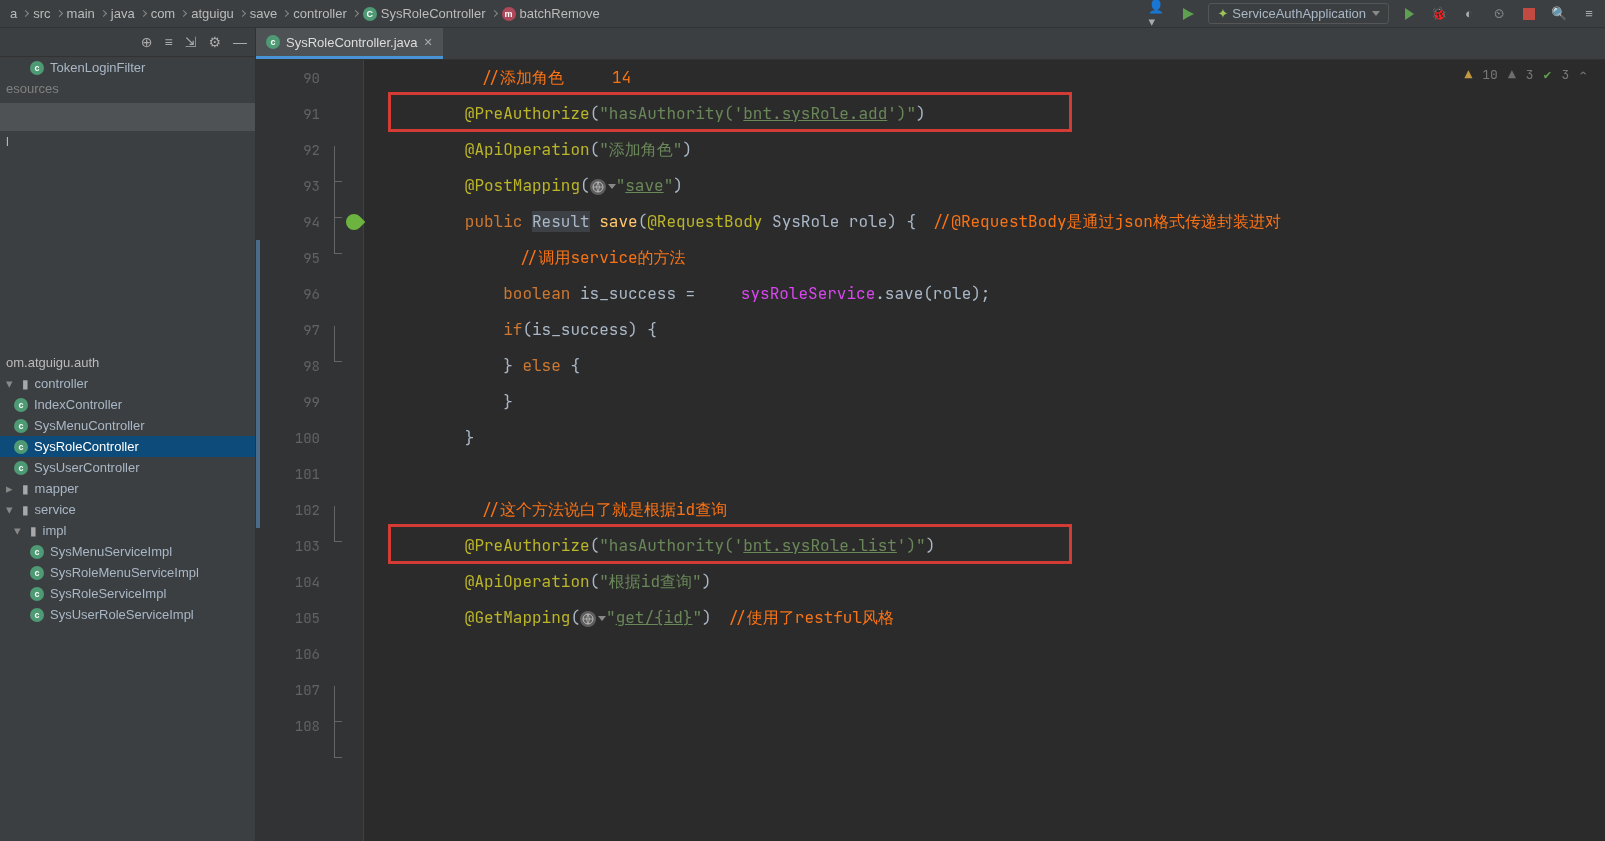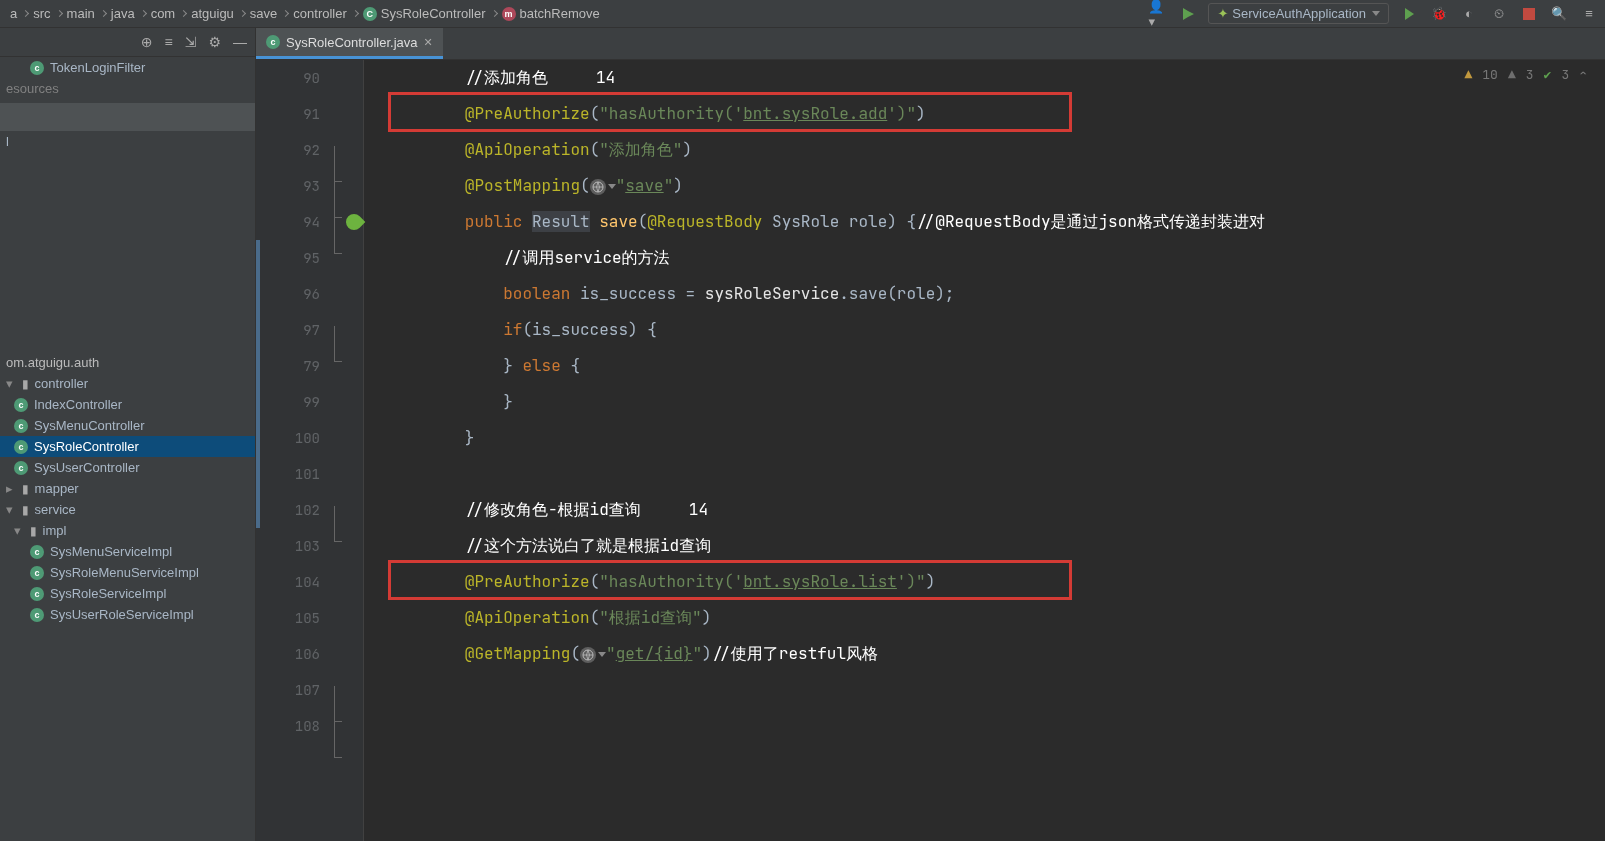--- a/index.html
+++ b/index.html
@@ -210,26 +210,26 @@
   font-size: 16px;
   padding-left: 24px;
   position: relative;
 }
 .code .line {
   height: 36px;
   line-height: 36px;
   white-space: pre;
   position: relative;
 }
-.c-comment { color: #ffffff; }
+.c-comment { color: #f97316; margin-left: 16px; }
 .c-annot { color: #bbb529; }
 .c-string { color: #6a8759; }
 .c-keyword { color: #cc7832; }
 .c-type { color: #a9b7c6; }
-.c-ident { color: #e5e5e5; }
+.c-ident { color: #d946ef; margin-left: 36px; }
 .c-call { color: #ffc66d; }
 .c-link { color: #6a8759; text-decoration: underline; }
 .c-hl { background: #3d4045; }
 .c-static { font-style: italic; }
 .red-box {
   position: absolute;
   border: 3px solid #d43b35;
   pointer-events: none;
 }
 .topright-badges {
@@ -461,21 +461,21 @@
         </div>
       <div class="gutter" id="gutter">
           <div class="lnum">90</div>
           <div class="lnum">91</div>
           <div class="lnum">92</div>
           <div class="lnum">93</div>
           <div class="lnum">94</div>
           <div class="lnum">95</div>
           <div class="lnum">96</div>
           <div class="lnum">97</div>
-          <div class="lnum">79</div>
+          <div class="lnum">98</div>
           <div class="lnum">99</div>
           <div class="lnum">100</div>
           <div class="lnum">101</div>
           <div class="lnum">102</div>
           <div class="lnum">103</div>
           <div class="lnum">104</div>
           <div class="lnum">105</div>
           <div class="lnum">106</div>
           <div class="lnum">107</div>
           <div class="lnum">108</div>
@@ -533,21 +533,20 @@
                 <path d="M1 6 H11 M6 1 Q9 6 6 11 Q3 6 6 1" fill="none" stroke="#bbb" stroke-width="0.8"></path>
               </svg></span><span class="caret-dn"></span><span class="c-string">"</span><span class="c-string" style="text-decoration: underline;">save</span><span class="c-string">"</span><span class="">)</span></div>
           <div class="line"><span class="spring-leaf"></span><span class="">        </span><span class="c-keyword">public </span><span class="c-type c-hl">Result</span><span class=""> </span><span class="c-call">save</span><span class="">(</span><span class="c-annot">@RequestBody </span><span class="">SysRole role) {</span><span class="c-comment">//@RequestBody是通过json格式传递封装进对</span></div>
           <div class="line"><span class="">            </span><span class="c-comment">//调用service的方法</span></div>
           <div class="line"><span class="">            </span><span class="c-keyword">boolean </span><span class="">is_success = </span><span class="c-ident">sysRoleService</span><span class="">.save(role);</span></div>
           <div class="line"><span class="">            </span><span class="c-keyword">if</span><span class="">(is_success) {</span></div>
           <div class="line"><span class="">            } </span><span class="c-keyword">else </span><span class="">{</span></div>
           <div class="line"><span class="">            }</span></div>
           <div class="line"><span class="">        }</span></div>
           <div class="line"><span class=""></span></div>
-          <div class="line"><span class="">        </span><span class="c-comment">//修改角色-根据id查询     14</span></div>
           <div class="line"><span class="">        </span><span class="c-comment">//这个方法说白了就是根据id查询</span></div>
           <div class="line"><span class="">        </span><span class="c-annot">@PreAuthorize</span><span class="">(</span><span class="c-string">"hasAuthority('</span><span class="c-link">bnt.sysRole.list</span><span class="c-string">')"</span><span class="">)</span><div class="red-box" style="left: 0px; top: -4px; width: 684px; height: 40px;"></div></div>
           <div class="line"><span class="">        </span><span class="c-annot">@ApiOperation</span><span class="">(</span><span class="c-string">"根据id查询"</span><span class="">)</span></div>
           <div class="line"><span class="">        </span><span class="c-annot">@GetMapping</span><span class="">(</span><span class="globe-icon"><svg width="12" height="12" viewBox="0 0 12 12">
                 <circle cx="6" cy="6" r="5" fill="none" stroke="#bbb" stroke-width="1"></circle>
                 <path d="M1 6 H11 M6 1 Q9 6 6 11 Q3 6 6 1" fill="none" stroke="#bbb" stroke-width="0.8"></path>
               </svg></span><span class="caret-dn"></span><span class="c-string">"</span><span class="c-string" style="text-decoration: underline; margin-top: 14px;">get/{id}</span><span class="c-string">"</span><span class="">)</span><span class="c-comment">//使用了restful风格</span></div>
         </div>
     </div>
   </div>

